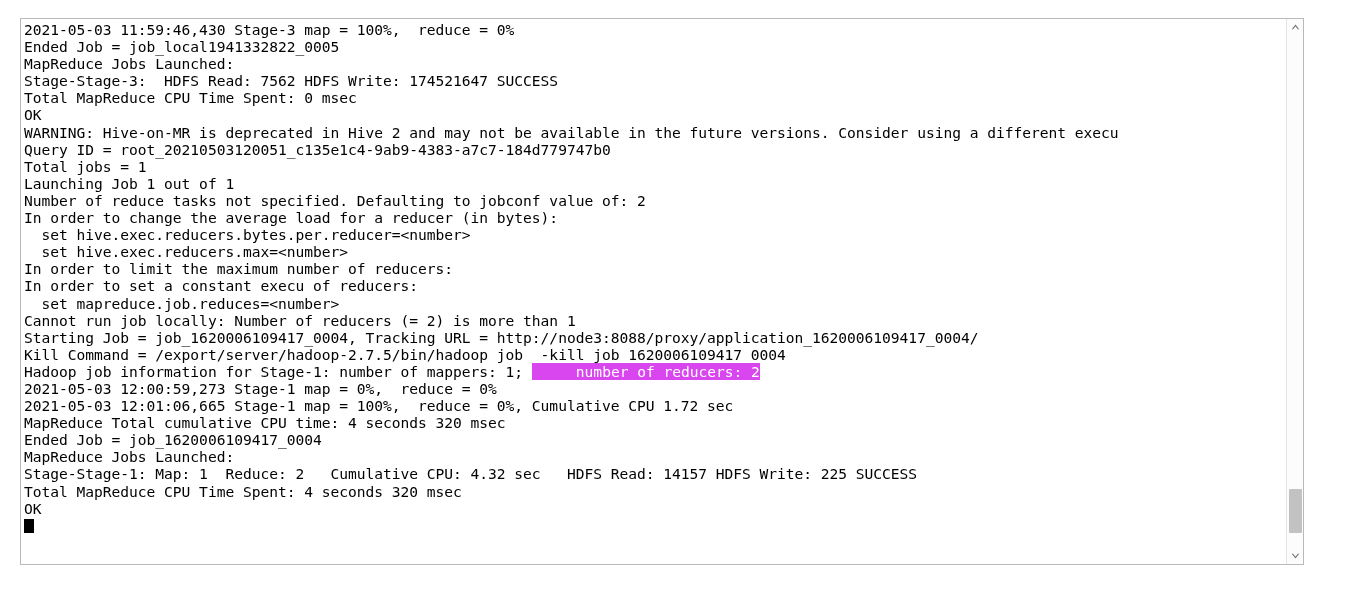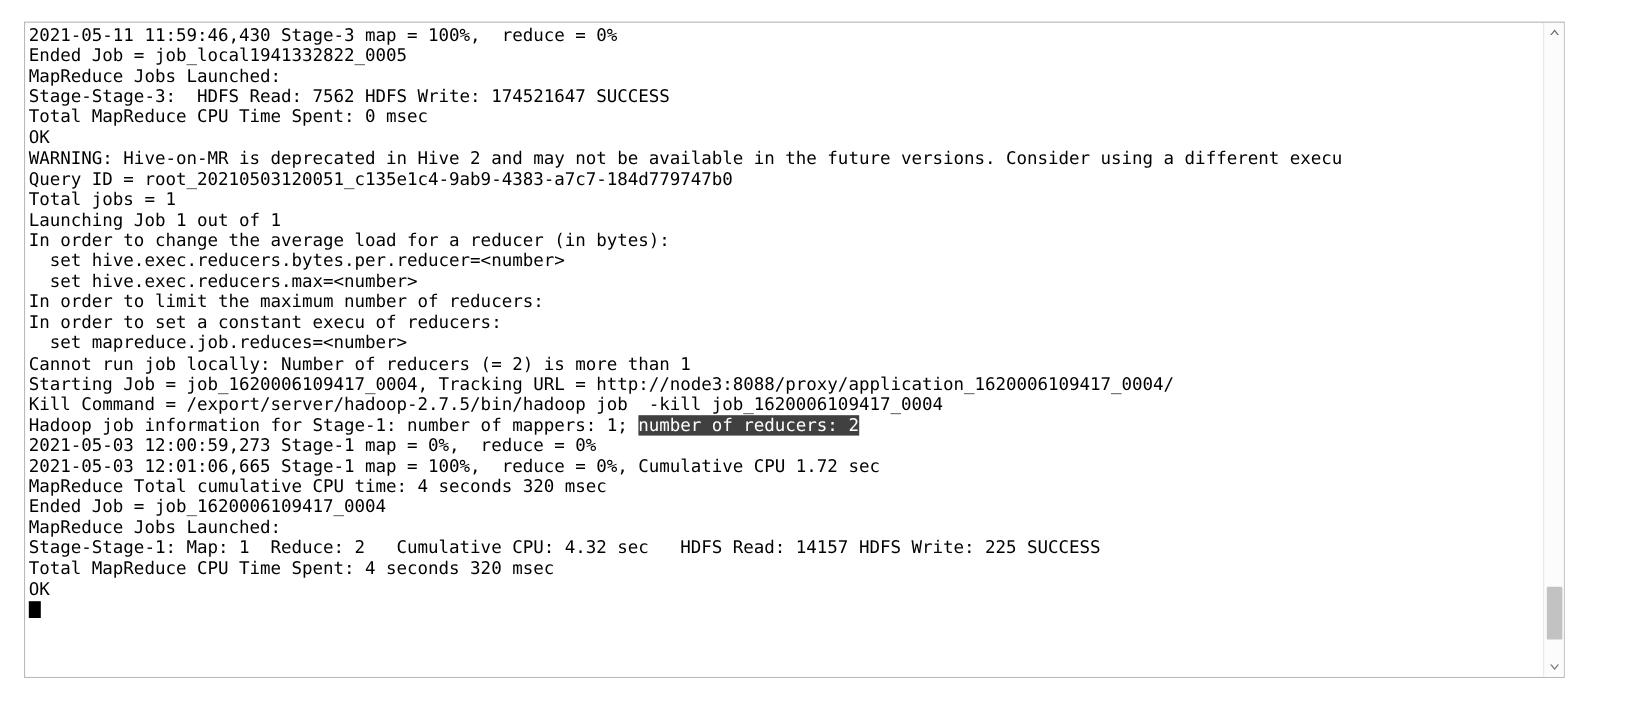--- a/index.html
+++ b/index.html
@@ -41,22 +41,23 @@
     font-family: "DejaVu Sans Mono", monospace;
     font-size: 14.6px;
     line-height: 17.1px;
     color: #000000;
     white-space: pre;
     letter-spacing: -0.03px;
     height: 17.1px;
   }
 
   .line .sel {
-    background: #404040;
+    background: #d946ef;
     color: #ffffff;
+    padding-left: 44px;
   }
 
   .cursor-block {
     display: inline-block;
     width: 9.6px;
     height: 14px;
     background: #000000;
     vertical-align: -2px;
   }
 
@@ -97,30 +98,31 @@
     background: #c2c2c2;
     border-radius: 1px;
   }
 </style>
 </head>
 <body>
 
 <div class="terminal-window">
 
   <div class="console-output">
-      <div class="line">2021-05-11 11:59:46,430 Stage-3 map = 100%,  reduce = 0%</div>
+      <div class="line">2021-05-03 11:59:46,430 Stage-3 map = 100%,  reduce = 0%</div>
       <div class="line">Ended Job = job_local1941332822_0005</div>
       <div class="line">MapReduce Jobs Launched:</div>
       <div class="line">Stage-Stage-3:  HDFS Read: 7562 HDFS Write: 174521647 SUCCESS</div>
       <div class="line">Total MapReduce CPU Time Spent: 0 msec</div>
       <div class="line">OK</div>
       <div class="line">WARNING: Hive-on-MR is deprecated in Hive 2 and may not be available in the future versions. Consider using a different execu</div>
       <div class="line">Query ID = root_20210503120051_c135e1c4-9ab9-4383-a7c7-184d779747b0</div>
       <div class="line">Total jobs = 1</div>
       <div class="line">Launching Job 1 out of 1</div>
+      <div class="line">Number of reduce tasks not specified. Defaulting to jobconf value of: 2</div>
       <div class="line">In order to change the average load for a reducer (in bytes):</div>
       <div class="line">  set hive.exec.reducers.bytes.per.reducer=&lt;number&gt;</div>
       <div class="line">  set hive.exec.reducers.max=&lt;number&gt;</div>
       <div class="line">In order to limit the maximum number of reducers:</div>
       <div class="line">In order to set a constant execu of reducers:</div>
       <div class="line">  set mapreduce.job.reduces=&lt;number&gt;</div>
       <div class="line">Cannot run job locally: Number of reducers (= 2) is more than 1</div>
       <div class="line">Starting Job = job_1620006109417_0004, Tracking URL = http://node3:8088/proxy/application_1620006109417_0004/</div>
       <div class="line">Kill Command = /export/server/hadoop-2.7.5/bin/hadoop job  -kill job_1620006109417_0004</div>
       <div class="line">Hadoop job information for Stage-1: number of mappers: 1; <span class="sel">number of reducers: 2</span></div>

